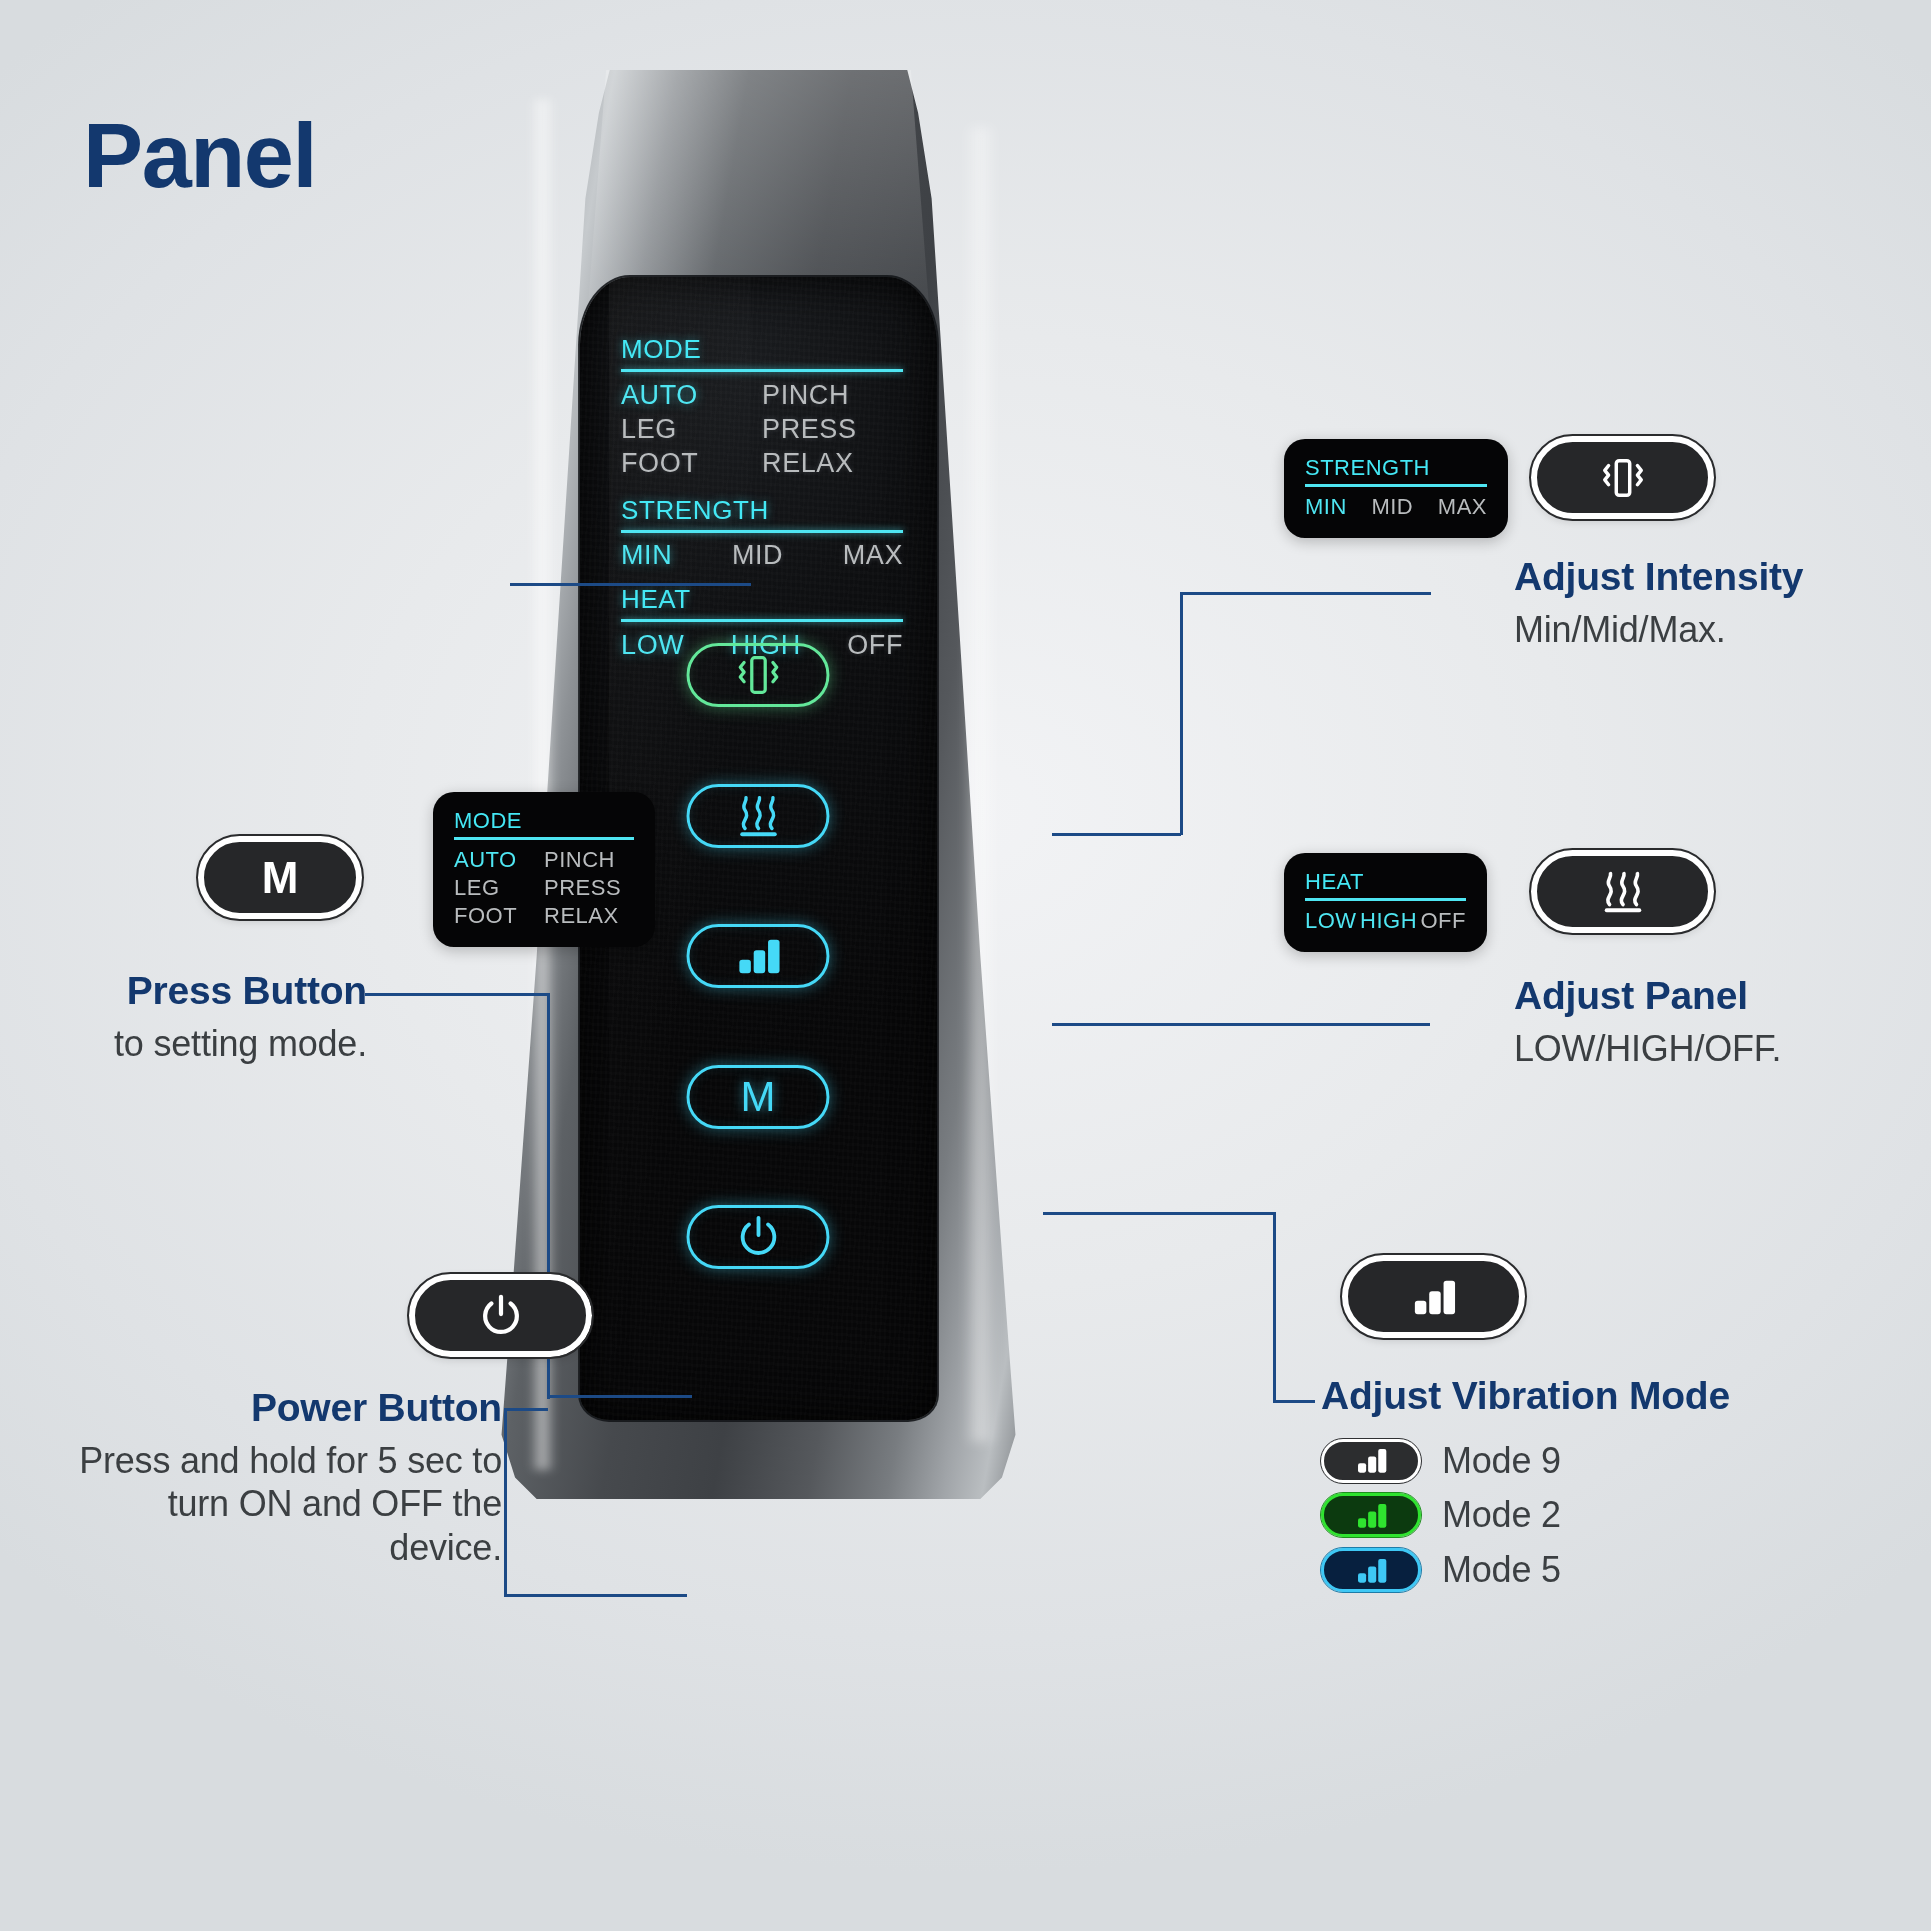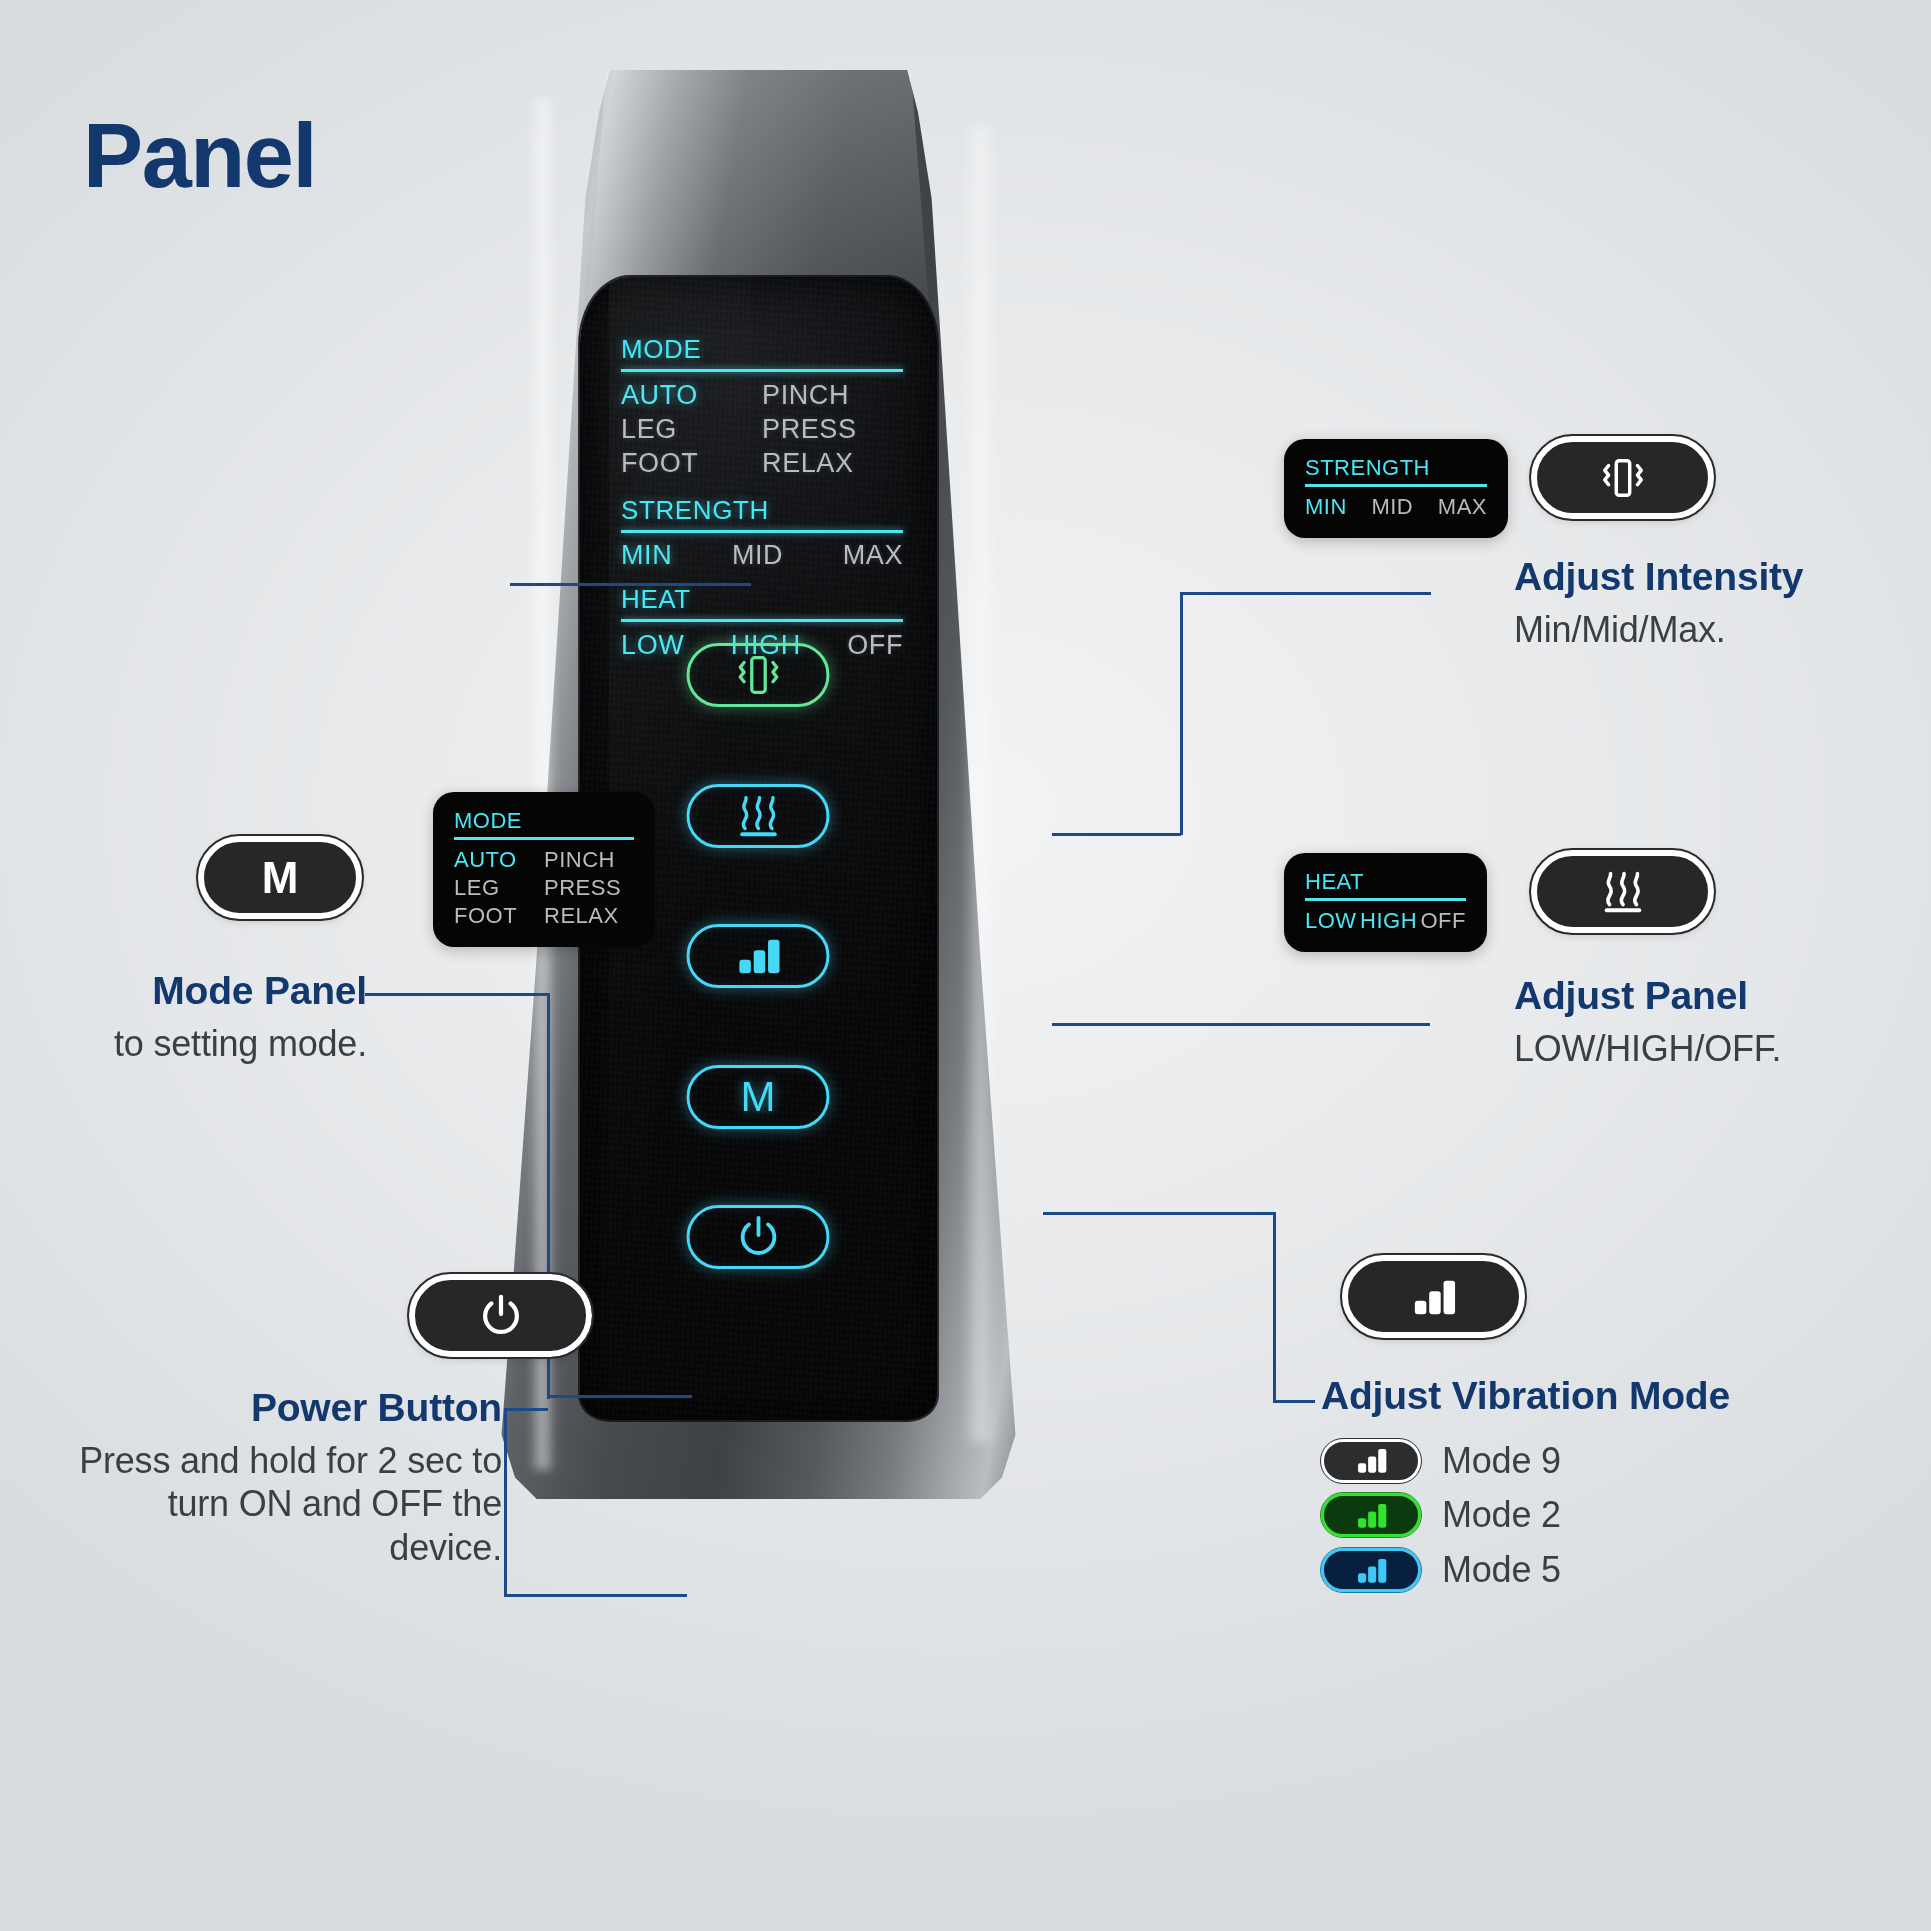--- a/index.html
+++ b/index.html
@@ -287,34 +287,34 @@
       <div class="o on">AUTO</div>
       <div class="o">PINCH</div>
       <div class="o">LEG</div>
       <div class="o">PRESS</div>
       <div class="o">FOOT</div>
       <div class="o">RELAX</div>
     </div>
   </div>
 
   <div class="abs ta-r" style="left:39px; top:970px; width:328px;">
-    <div class="lbl-h">Mode Panel</div>
+    <div class="lbl-h">Press Button</div>
     <div class="lbl-b" style="margin-top:8.7px;">to setting mode.</div>
   </div>
 
   <div class="abs pill icon" style="left:409px; top:1274px;">
     <svg width="48" height="48" viewBox="0 0 50 50">
       <path d="M15 12 A16.5 16.5 0 1 0 35 12" fill="none" stroke="#ffffff" stroke-width="4.4" stroke-linecap="round"></path>
       <line x1="25" y1="5" x2="25" y2="23" stroke="#ffffff" stroke-width="4.4" stroke-linecap="round"></line>
     </svg>
   </div>
 
   <div class="abs ta-r" style="left:58px; top:1387px; width:444px;">
     <div class="lbl-h">Power Button</div>
-    <div class="lbl-b" style="margin-top:8.7px;">Press and hold for 2 sec to</div>
+    <div class="lbl-b" style="margin-top:8.7px;">Press and hold for 5 sec to</div>
     <div class="lbl-b">turn ON and OFF the device.</div>
   </div>
 
   <div class="abs badge" style="left:1284px; top:439px; width:224px;">
     <div class="bh">STRENGTH</div>
     <div class="br"></div>
     <div class="row">
       <div class="o on">MIN</div>
       <div class="o">MID</div>
       <div class="o">MAX</div>

